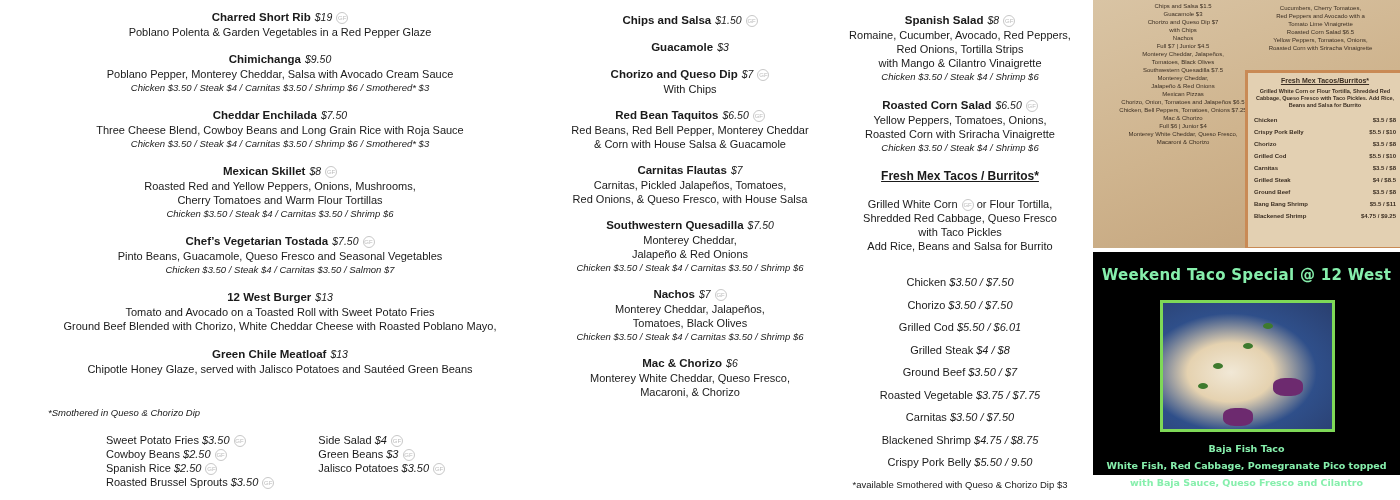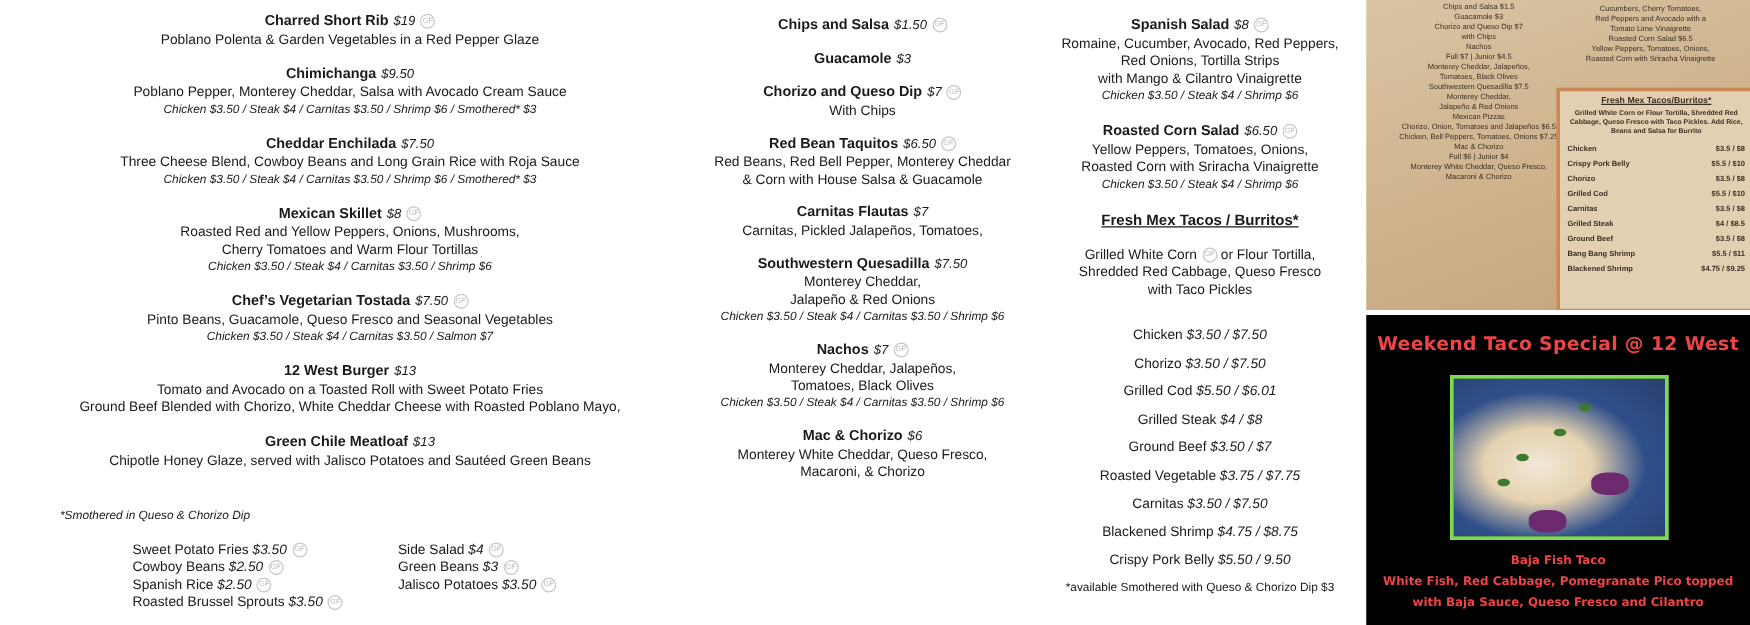--- a/index.html
+++ b/index.html
@@ -14,21 +14,21 @@
   .note { font-style: italic; font-size: 9.5px; }
   .sides { position: absolute; left: 106px; top: 433px; width: 380px; font-size: 11px; line-height: 14px; display: flex; }
   .sides .sc { width: 228px; }
   .sides .sc2 { width: 180px; }
   .heading { font-weight: bold; text-decoration: underline; font-size: 12px; margin-bottom: 14px; }
   .protein { margin-bottom: 8.5px; font-size: 11px; }
   .photo-top { position: absolute; left: 1093px; top: 0; width: 307px; height: 248px; background: linear-gradient(160deg, #d9c4a4 0%, #cfb48e 50%, #c2a27a 100%); overflow: hidden; font-size: 6px; color: #3b2e22; }
   .photo-top .pt { position: absolute; text-align: center; }
   .fm-box { position: absolute; left: 152px; top: 70px; width: 160px; height: 180px; border: 3px solid #c98a55; background: #e3d0b2; padding: 4px 6px; }
   .fm-row { display: flex; justify-content: space-between; font-size: 6px; line-height: 12px; font-weight: bold; }
-  .special { position: absolute; left: 1093px; top: 252px; width: 307px; height: 248px; background: #000; color: #ef4444; text-align: center; font-family: "DejaVu Sans", sans-serif; }
+  .special { position: absolute; left: 1093px; top: 252px; width: 307px; height: 223px; background: #000; color: #86efac; text-align: center; font-family: "DejaVu Sans", sans-serif; }
   .sp-title { margin-top: 14px; font-size: 15px; font-weight: bold; letter-spacing: 0.3px; }
   .sp-photo { position: absolute; left: 67px; top: 48px; width: 175px; height: 132px; border: 3px solid #7ed957; background: radial-gradient(ellipse at 40% 55%, #f1e8d6 0%, #e5d2b0 30%, #2f4f8a 60%, #2a3f6f 100%); overflow: hidden; }
   .sp-photo .cab { position: absolute; width: 30px; height: 18px; background: #6d2a6f; border-radius: 40%; }
   .sp-photo .cil { position: absolute; width: 10px; height: 6px; background: #3e7a2e; border-radius: 50%; }
   .sp-text { position: absolute; left: 0; top: 188px; width: 307px; font-size: 9.5px; line-height: 17px; font-weight: bold; }
   .divider { position: absolute; left: 1093px; top: 248px; width: 307px; height: 4px; background: #ffffff; }
 </style>
 </head>
 <body>
 
@@ -95,20 +95,21 @@
       <div class="desc">With Chips</div>
     </div>
     <div class="item" style="margin-bottom: 12px;">
       <div class="name"><span>Red Bean Taquitos</span><span class="price">$6.50</span><span class="gf">GF</span></div>
       <div class="desc">Red Beans, Red Bell Pepper, Monterey Cheddar</div>
       <div class="desc">&amp; Corn with House Salsa &amp; Guacamole</div>
     </div>
     <div class="item" style="margin-bottom: 12px;">
       <div class="name"><span>Carnitas Flautas</span><span class="price">$7</span></div>
       <div class="desc">Carnitas, Pickled Jalapeños, Tomatoes,</div>
+      <div class="desc">Red Onions, &amp; Queso Fresco, with House Salsa</div>
     </div>
     <div class="item" style="margin-bottom: 12px;">
       <div class="name"><span>Southwestern Quesadilla</span><span class="price">$7.50</span></div>
       <div class="desc">Monterey Cheddar,</div>
       <div class="desc">Jalapeño &amp; Red Onions</div>
       <div class="addons">Chicken $3.50 / Steak $4 / Carnitas $3.50 / Shrimp $6</div>
     </div>
     <div class="item" style="margin-bottom: 12px;">
       <div class="name"><span>Nachos</span><span class="price">$7</span><span class="gf">GF</span></div>
       <div class="desc">Monterey Cheddar, Jalapeños,</div>
@@ -137,20 +138,21 @@
         <div class="desc">Roasted Corn with Sriracha Vinaigrette</div>
         <div class="addons">Chicken $3.50 / Steak $4 / Shrimp $6</div>
       </div>
     </div>
   <div style="margin-top:8px;">
     <div class="heading">Fresh Mex Tacos / Burritos*</div>
     <div class="desc">
       <div><span>Grilled White Corn</span><span class="gf">GF</span> <span>or Flour Tortilla,</span></div>
       <div>Shredded Red Cabbage, Queso Fresco</div>
       <div>with Taco Pickles</div>
+      <div>Add Rice, Beans and Salsa for Burrito</div>
     </div>
     <div id="proteins" style="margin-top:22px;">
         <div class="protein"><span>Chicken</span> <span style="font-style: italic;">$3.50 / $7.50</span></div>
         <div class="protein"><span>Chorizo</span> <span style="font-style: italic;">$3.50 / $7.50</span></div>
         <div class="protein"><span>Grilled Cod</span> <span style="font-style: italic;">$5.50 / $6.01</span></div>
         <div class="protein"><span>Grilled Steak</span> <span style="font-style: italic;">$4 / $8</span></div>
         <div class="protein"><span>Ground Beef</span> <span style="font-style: italic;">$3.50 / $7</span></div>
         <div class="protein"><span>Roasted Vegetable</span> <span style="font-style: italic;">$3.75 / $7.75</span></div>
         <div class="protein"><span>Carnitas</span> <span style="font-style: italic;">$3.50 / $7.50</span></div>
         <div class="protein"><span>Blackened Shrimp</span> <span style="font-style: italic;">$4.75 / $8.75</span></div>

